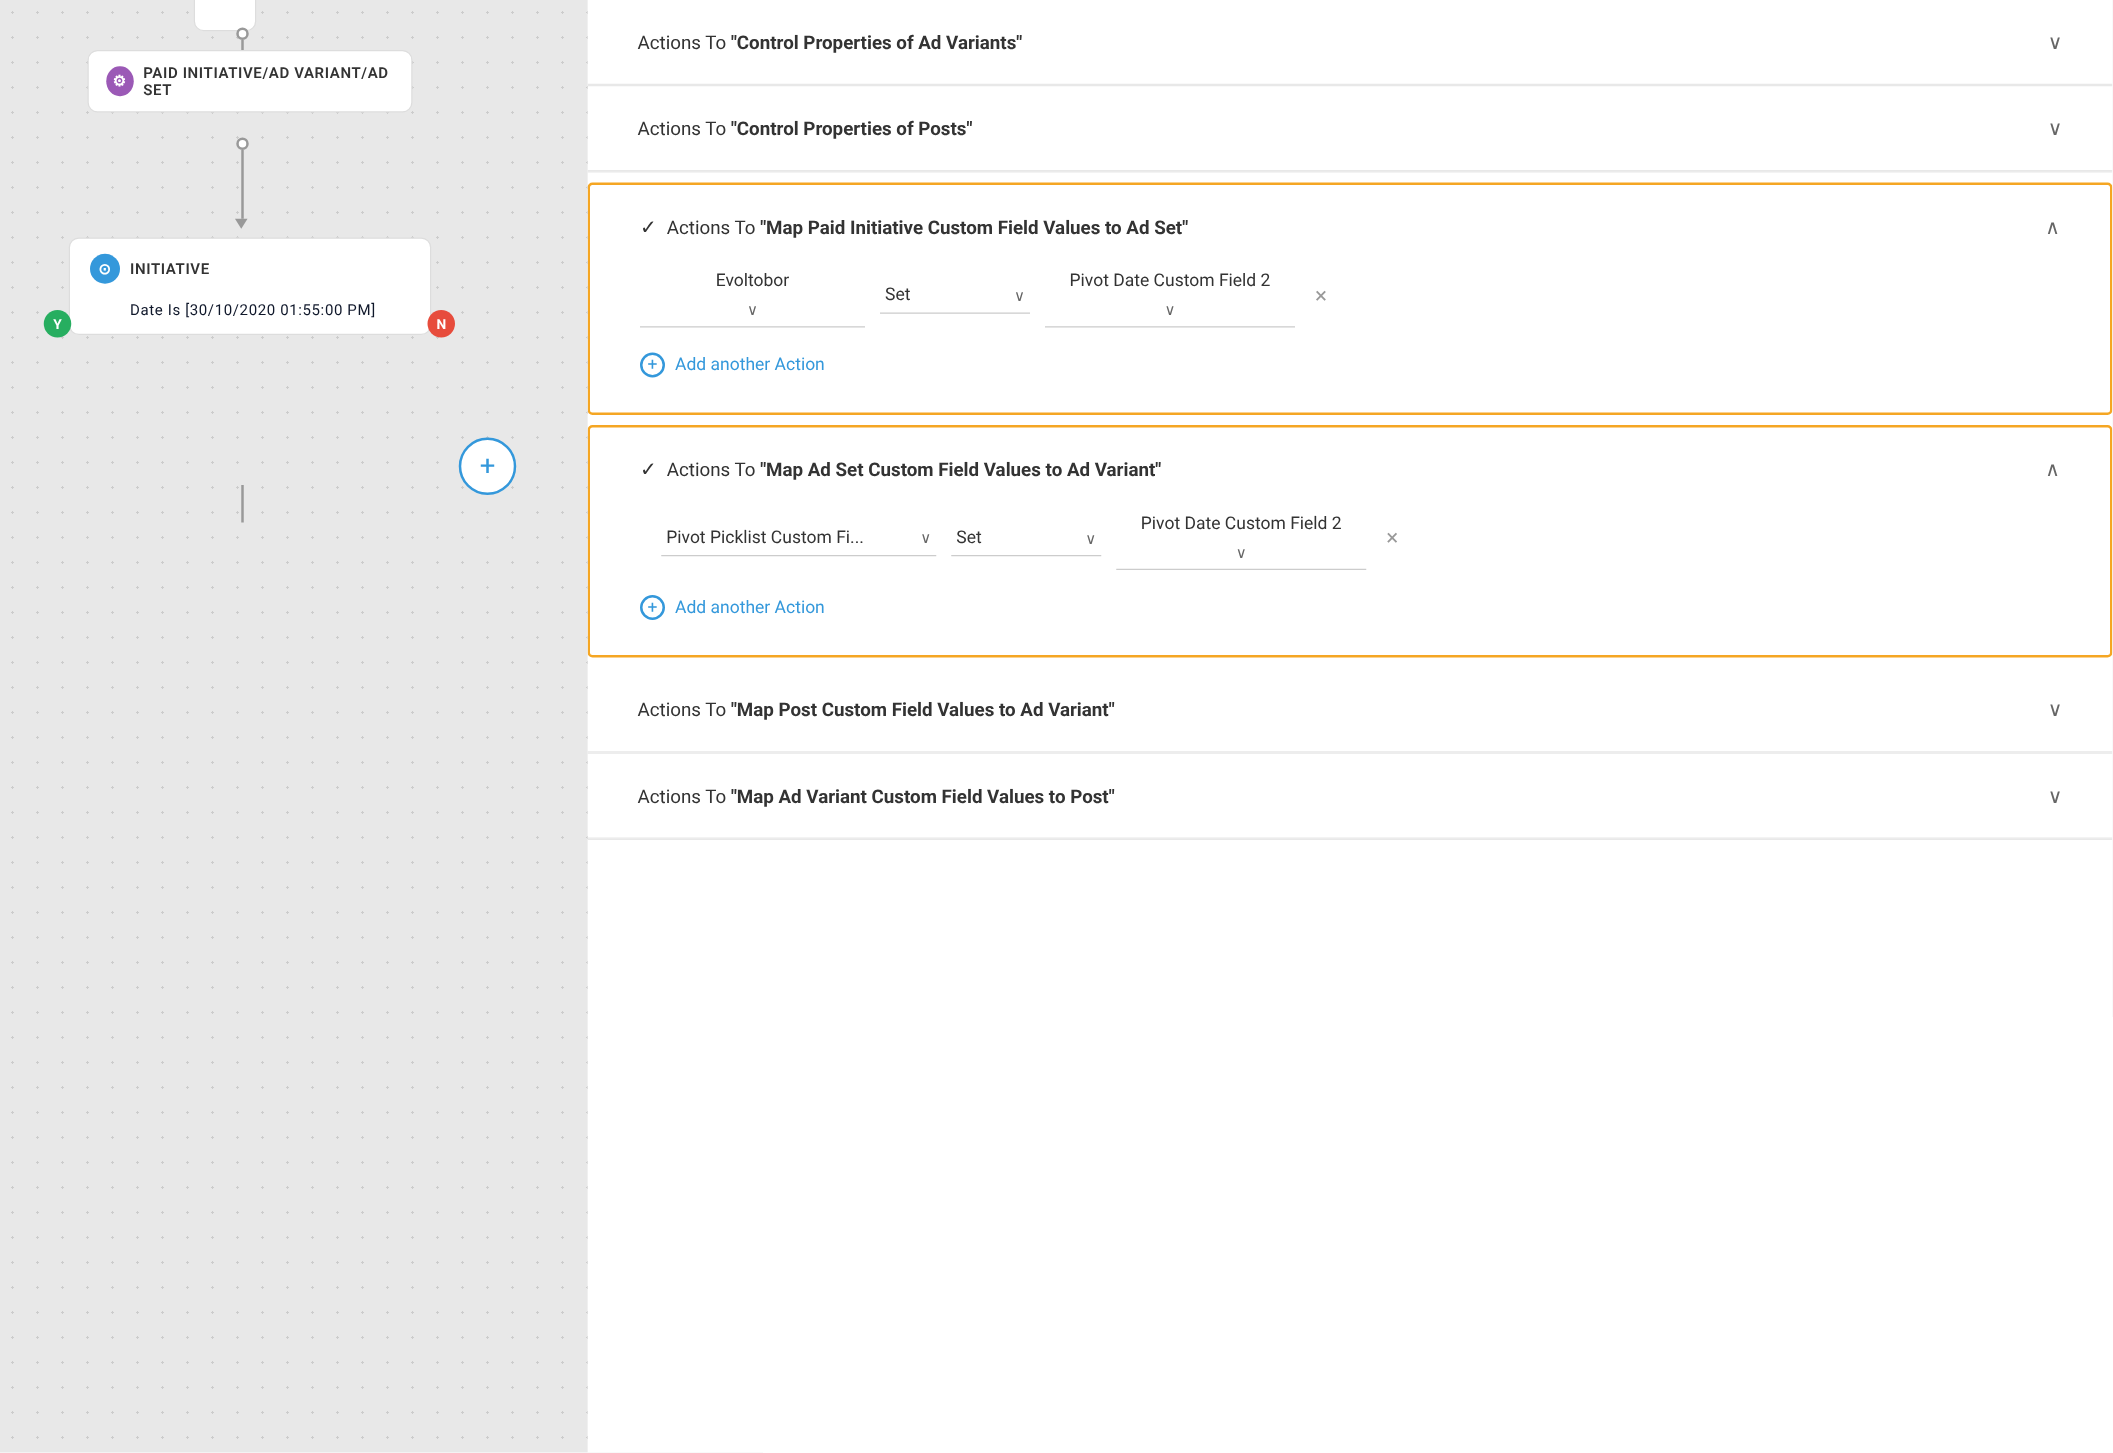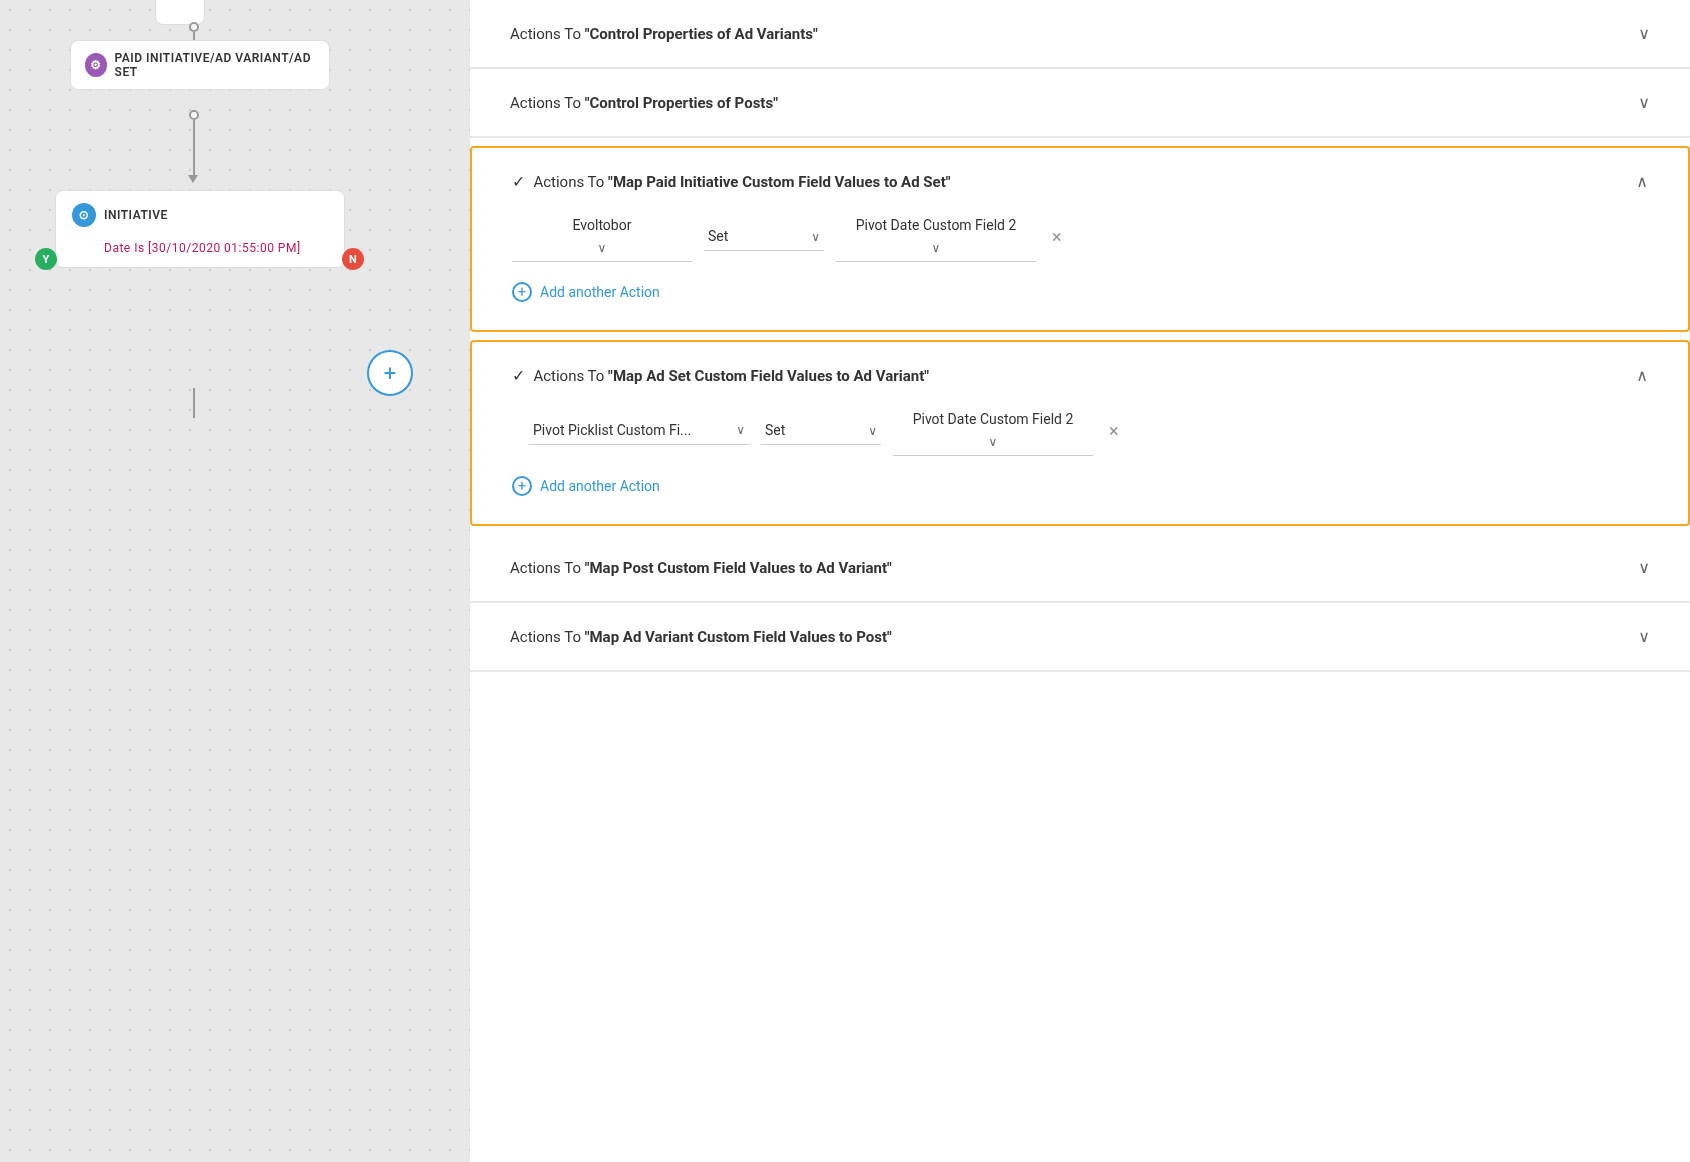--- a/index.html
+++ b/index.html
@@ -70,21 +70,21 @@
     .condition-header {
       display: flex;
       align-items: center;
       gap: 8px;
       margin-bottom: 6px;
     }
 
     .condition-body {
       font-size: 12px;
       font-weight: 400;
-      color: #be185d;
+      color: #0f172a;
       padding-left: 32px;
     }
 
     .connector-line {
       position: absolute;
       background: #999;
     }
 
     .connector-dot {
       position: absolute;

